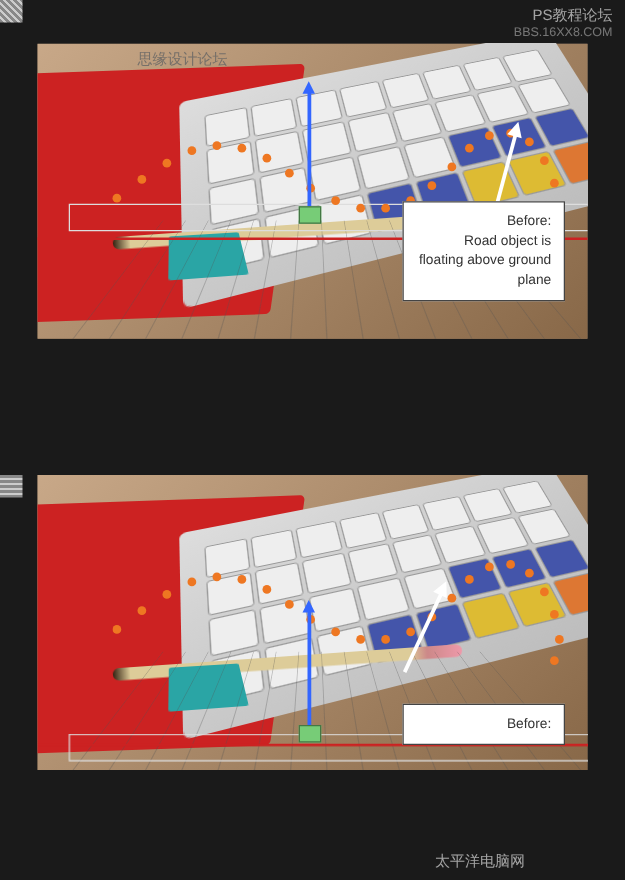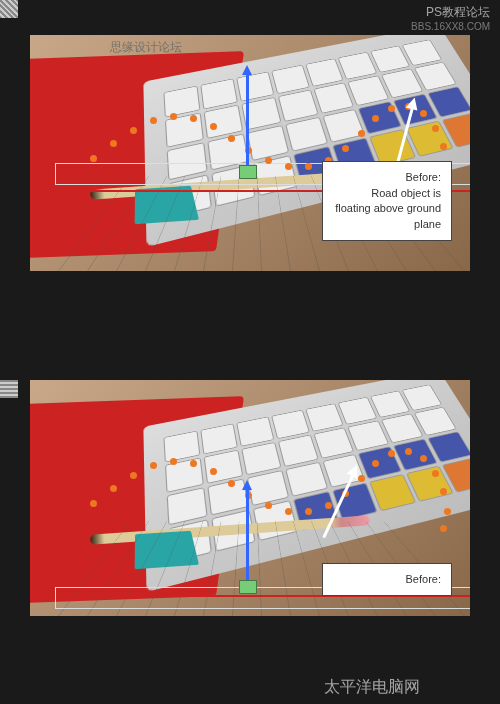--- a/index.html
+++ b/index.html
@@ -30,21 +30,21 @@
       left: 110px;
       font-size: 12px;
       color: rgba(100,100,100,0.8);
       z-index: 100;
       margin-top: 35px;
     }
     .watermark-bottom {
       position: absolute;
       bottom: 6px;
       right: 80px;
-      font-size: 16px;
+      font-size: 12px;
       color: rgba(255,255,255,0.6);
       z-index: 100;
     }
     .ruler-corner {
       position: absolute;
       top: 0;
       left: 0;
       width: 18px;
       height: 18px;
       background: repeating-linear-gradient(45deg, #888, #888 2px, #ccc 2px, #ccc 4px);

